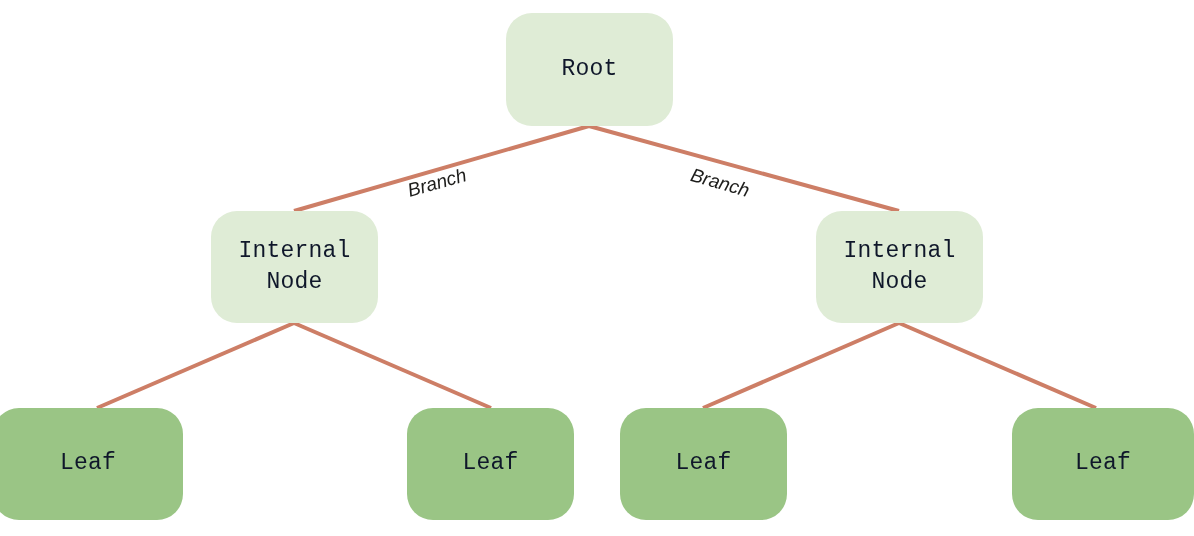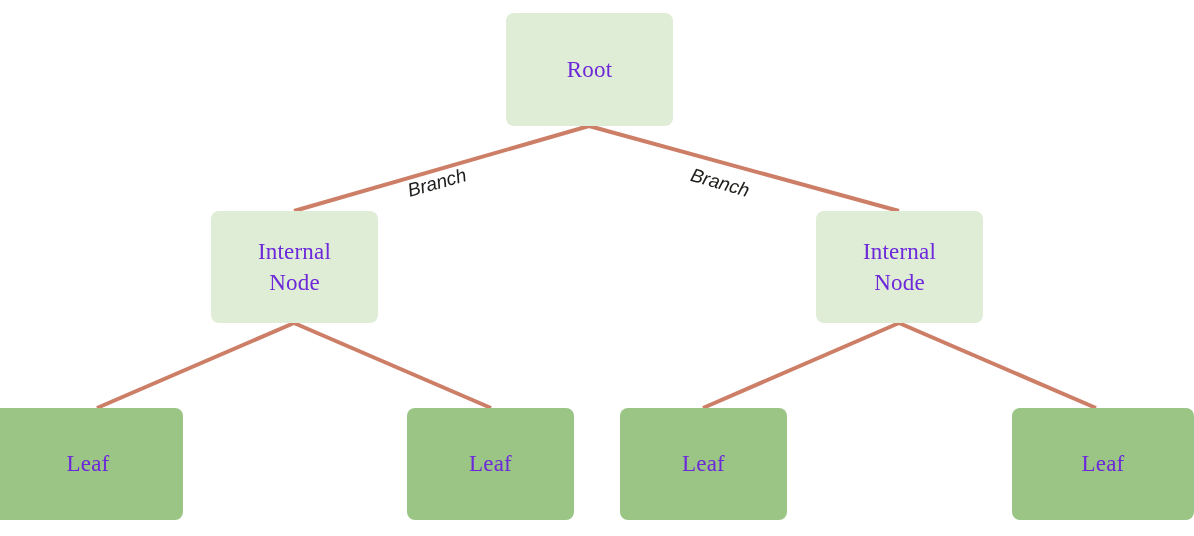--- a/index.html
+++ b/index.html
@@ -22,27 +22,27 @@
     position: absolute;
     left: 0;
     top: 0;
     width: 1194px;
     height: 536px;
     pointer-events: none;
   }
   .node {
     position: absolute;
     box-sizing: border-box;
-    border-radius: 8px;
+    border-radius: 26px;
     display: flex;
     align-items: center;
     justify-content: center;
     text-align: center;
-    color: #6d28d9;
-    font-family: Liberation Serif, serif;
+    color: #0f172a;
+    font-family: Liberation Mono, monospace;
     font-weight: 400;
     font-size: 23px;
     line-height: 1.35;
     letter-spacing: 0.2px;
     white-space: pre-line;
   }
   .node-root {
     background: #dfecd6;
   }
   .node-internal {

